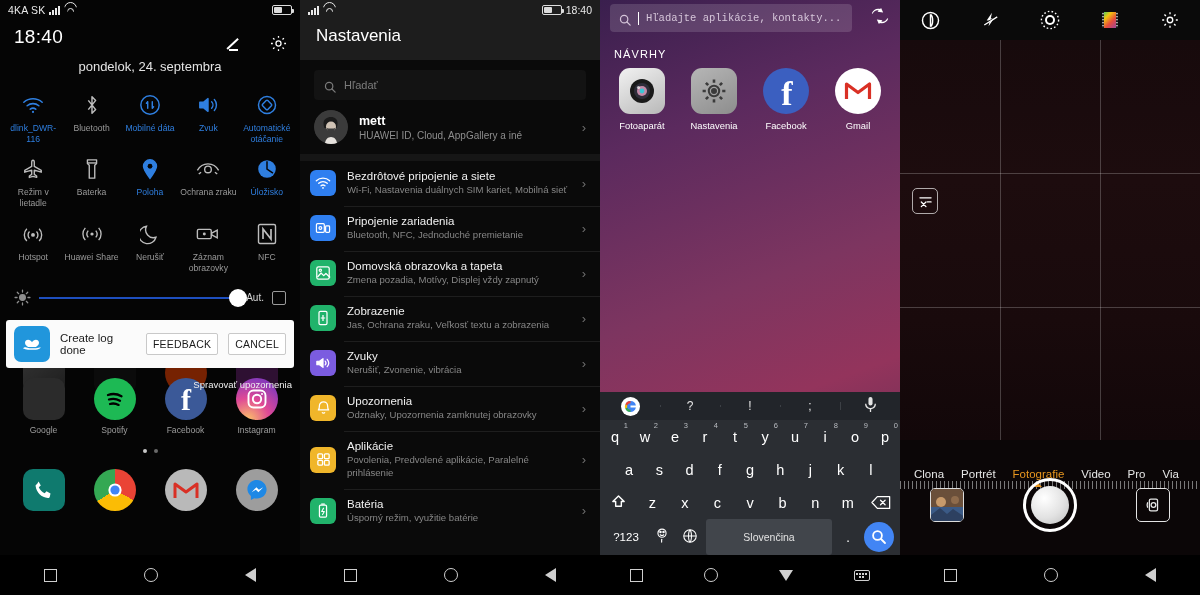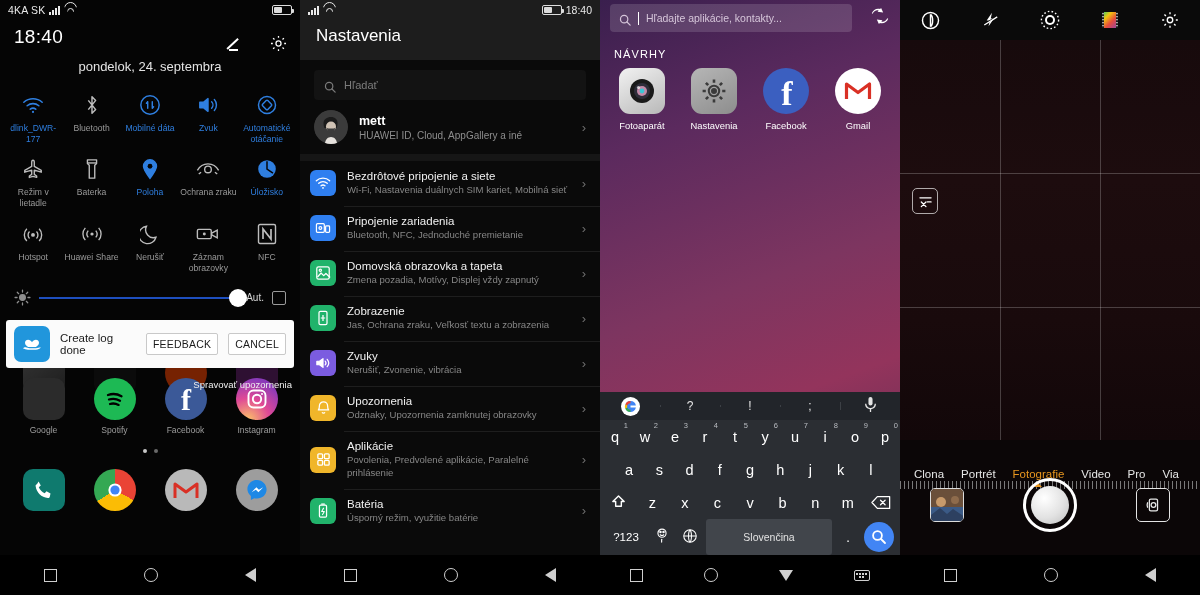--- a/index.html
+++ b/index.html
@@ -123,21 +123,21 @@
   .set-row + .set-row::before { content:""; position:absolute; left:44px; right:0; top:0; height:1px; background:#1e1e1e; }
   .set-ic { width: 26px; height: 26px; border-radius: 6px; flex: none; display:flex; align-items:center; justify-content:center; }
   .set-txt { flex: 1; min-width: 0; }
   .set-t { font-size: 11.5px; color: #f0f0f0; }
   .set-s { font-size: 9.6px; color: #868686; margin-top: 2px; line-height: 1.35; }
 
   
   .p3 { background: linear-gradient(160deg,#3a1f4e 0%,#5b2a5e 22%,#7d3560 48%,#93345c 66%,#6e2f55 82%,#43204a 100%); }
   .p3-srch { margin: 4px 10px 0; height: 28px; background: rgba(255,255,255,.14);
     border-radius: 4px; display: flex; align-items: center; gap: 7px; padding: 0 9px; }
-  .p3-srch-ph { font-size: 10.5px; color: #d6c6da; }
+  .p3-srch-ph { font-size: 10.5px; color: #d6c6da; font-family: Liberation Mono, monospace; }
   .caret { width: 1px; height: 13px; background: #fff; display: inline-block; }
   .p3-topbar { display: flex; align-items: center; gap: 8px; padding-right: 10px; }
   .refresh { width: 20px; height: 20px; flex: none; }
   .navrhy { font-size: 11px; color: #fff; letter-spacing: 1.1px; padding: 16px 0 8px 14px; }
   .p3-apps { display: grid; grid-template-columns: repeat(4,1fr); padding: 0 6px; }
   .p3-app { display: flex; flex-direction: column; align-items: center; gap: 6px; }
   .p3-ic { width: 46px; height: 46px; border-radius: 11px; overflow: hidden; display:flex;align-items:center;justify-content:center; }
   .p3-lbl { font-size: 9.4px; color: #fff; }
 
   .kb { position: absolute; left: 0; right: 0; bottom: 40px; background: #2b2e33; }
@@ -232,21 +232,21 @@
 
       <div class="qs-tile">
         <span class="qs-ic">
           <svg width="22" height="17" viewBox="0 0 24 18" fill="none" stroke="#2f7fe0" stroke-width="1.7" stroke-linecap="round">
             <path d="M2 5.5a15 15 0 0 1 20 0"></path>
               <path d="M5.6 9.3a10 10 0 0 1 12.8 0"></path>
             <path d="M9 13a5 5 0 0 1 6 0"></path>
               <circle cx="12" cy="16" r="1.2" fill="#2f7fe0" stroke="none"></circle>
           </svg>
           </span>
-        <span class="qs-lbl on">dlink_DWR-177</span>
+        <span class="qs-lbl on">dlink_DWR-116</span>
       </div>
       <div class="qs-tile">
         <span class="qs-ic">
           <svg width="16" height="22" viewBox="0 0 16 24" fill="none" stroke="#bdbdbd" stroke-width="1.6" stroke-linejoin="round">
             <path d="M4 7l8 10-4 4V3l4 4-8 10"></path>
             </svg>
           </span>
         <span class="qs-lbl">Bluetooth</span>
       </div>
       <div class="qs-tile">

